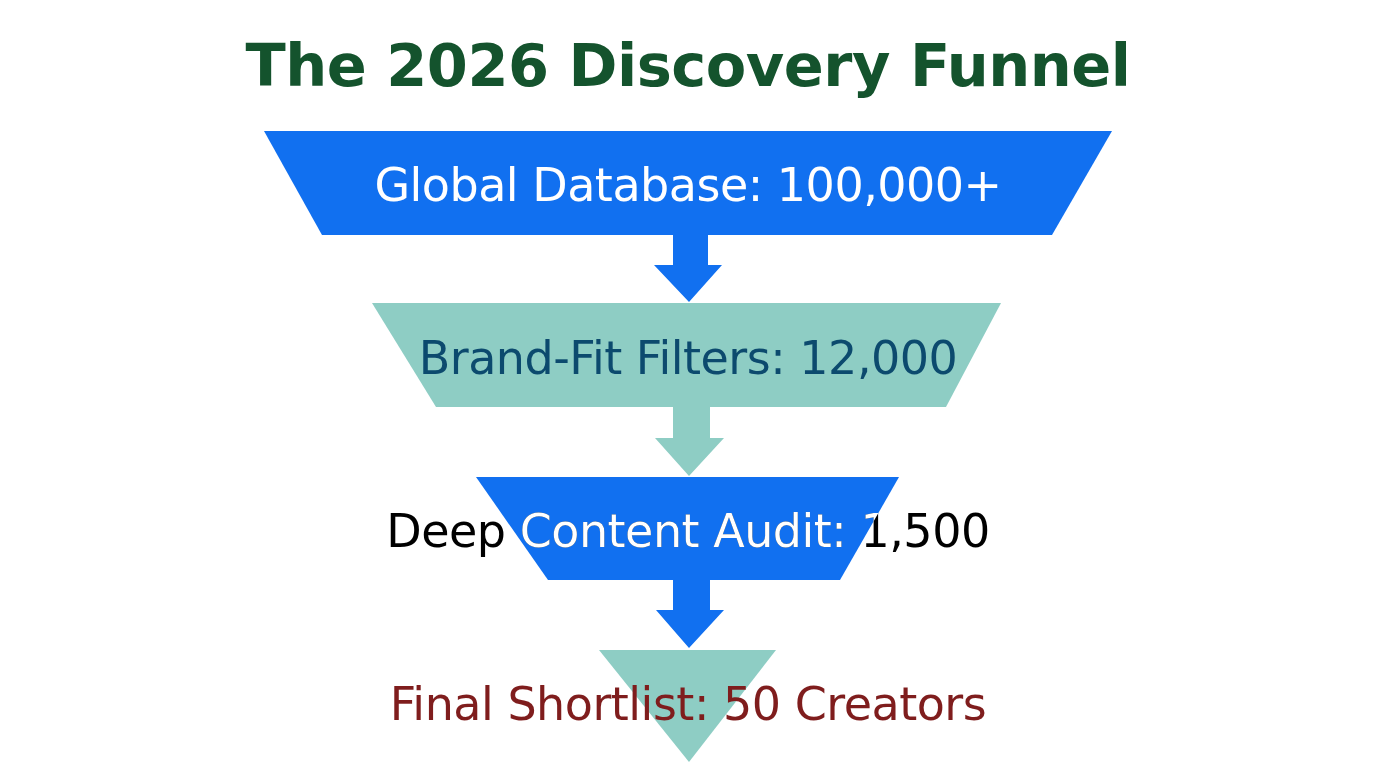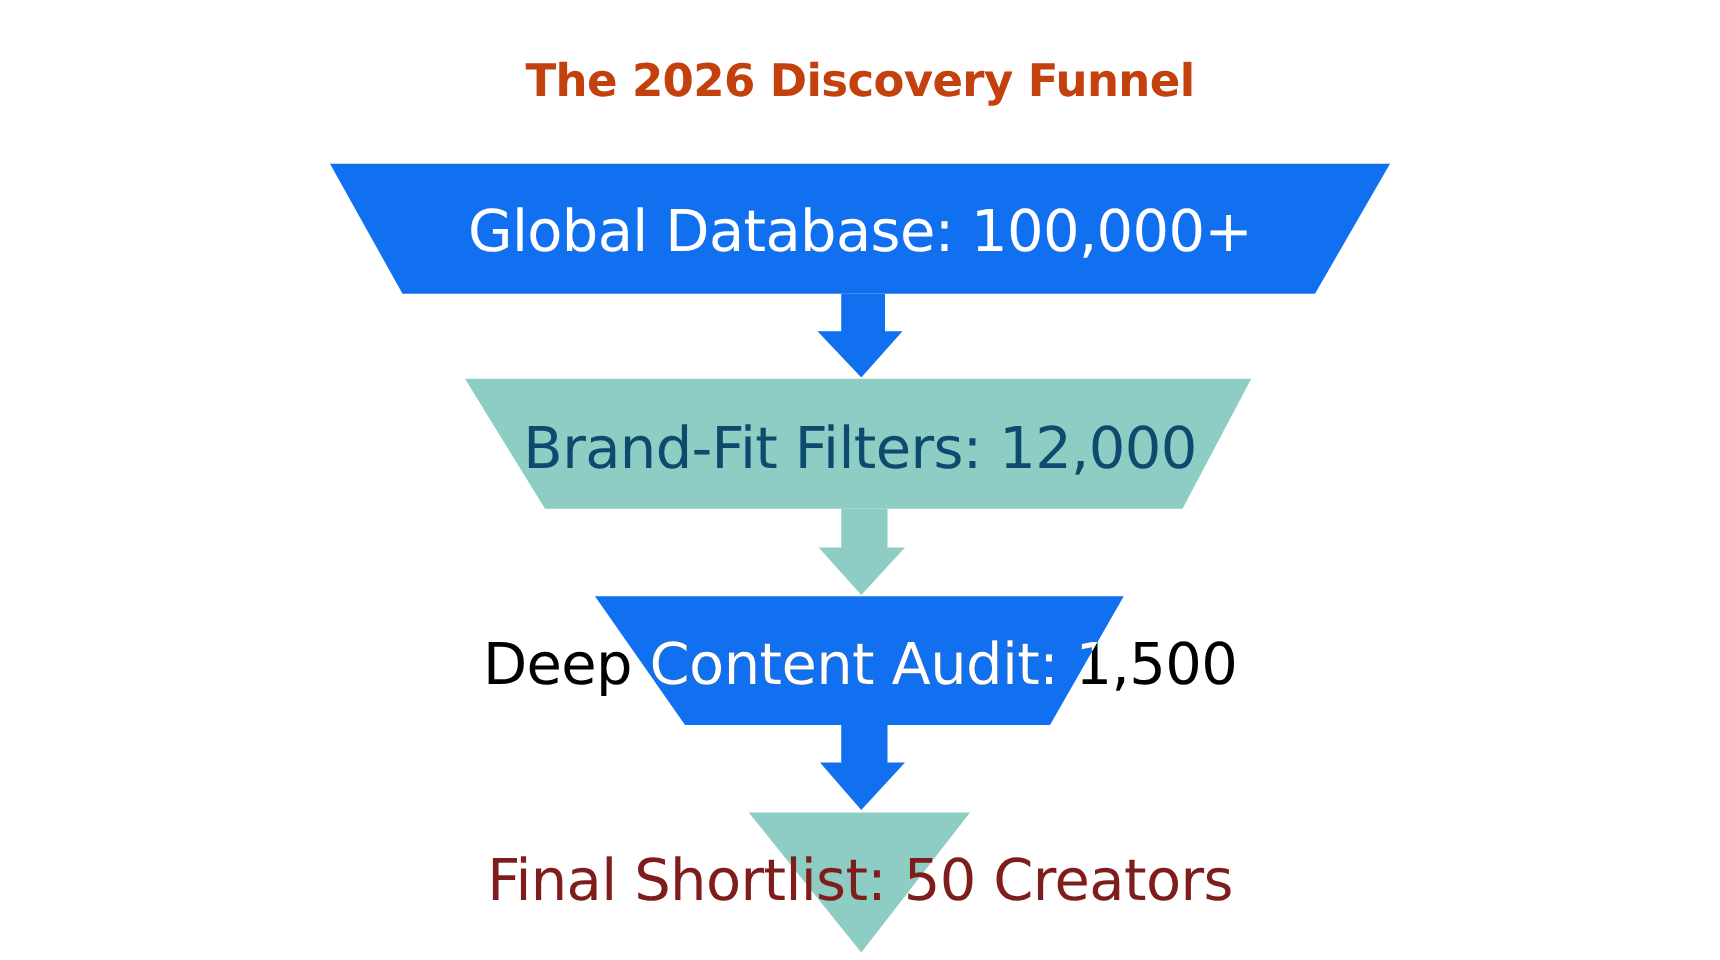--- a/index.html
+++ b/index.html
@@ -1,17 +1,17 @@
 <!DOCTYPE html>
 <html><head>
 <meta charset="utf-8">
 <style>
   html, body { margin:0; padding:0; background:#ffffff; }
   body { width:1376px; height:768px; position:relative; overflow:hidden; font-family:"Liberation Sans", sans-serif; }
-  .title { position:absolute; left:0; width:1376px; top:34px; text-align:center; font-family:"DejaVu Sans", sans-serif; font-weight:bold; font-size:36px; letter-spacing:-0.5px; color:#c2410c; line-height:64px; }
+  .title { position:absolute; left:0; width:1376px; top:34px; text-align:center; font-family:"DejaVu Sans", sans-serif; font-weight:bold; font-size:59px; letter-spacing:-0.5px; color:#14532d; line-height:64px; }
   svg.funnel { position:absolute; left:0; top:0; }
   .stage-label { position:absolute; left:0; width:1376px; text-align:center; font-family:"DejaVu Sans", sans-serif; font-size:46px; line-height:60px; letter-spacing:-0.5px; }
 </style>
 </head>
 <body>
 
 <div class="title">The 2026 Discovery Funnel</div>
 
 <svg class="funnel" width="1376" height="768" viewBox="0 0 1376 768">
 

